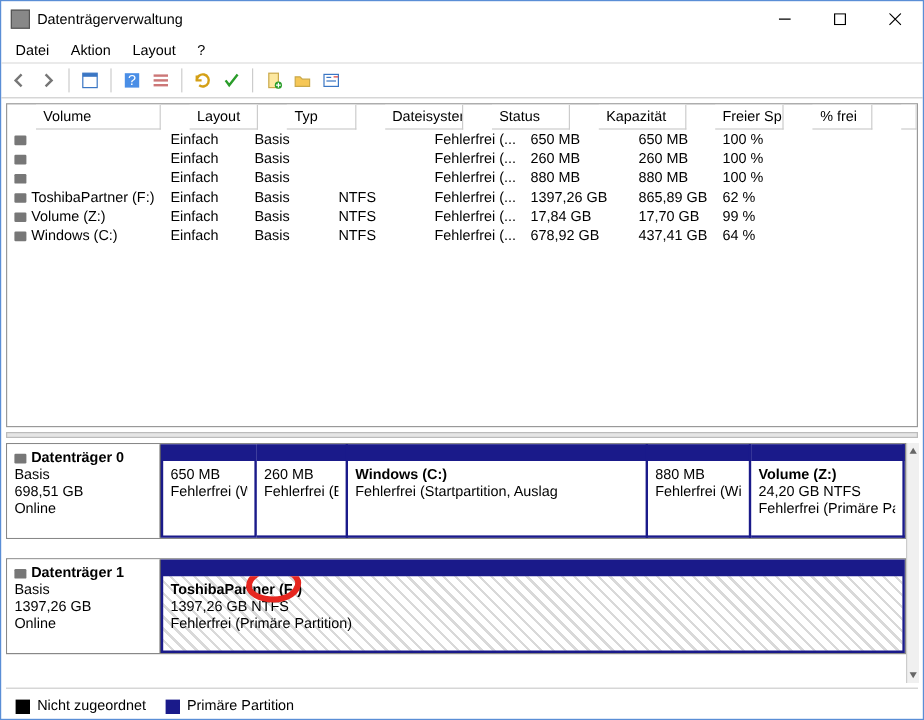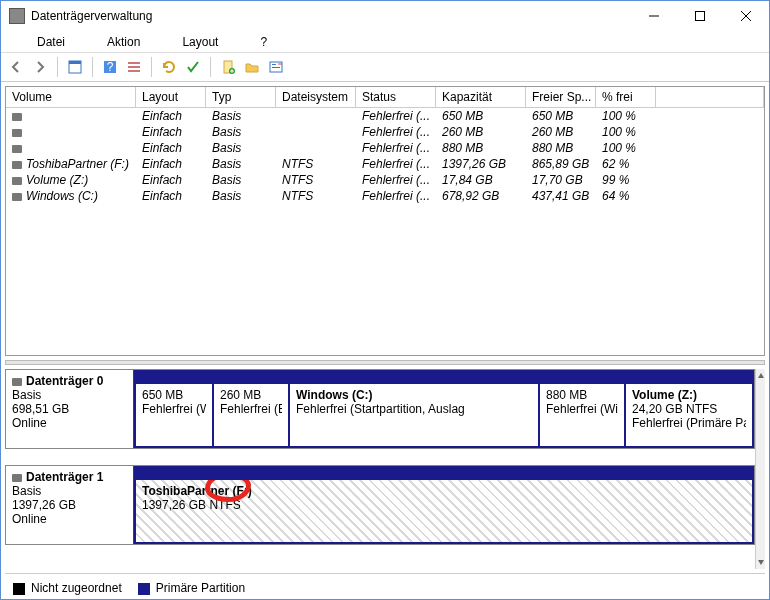--- a/index.html
+++ b/index.html
@@ -5,30 +5,30 @@
   * { box-sizing: border-box; font-family: "Segoe UI", Tahoma, sans-serif; font-size: 12px; }
   body { margin: 0; background: #f0f0f0; padding:0; }
   .window { width: 770px; height: 600px; background: #fff; border: 1px solid #5a8ed6; display: flex; flex-direction: column; }
   .titlebar { height: 30px; display: flex; align-items: center; padding: 0 0 0 8px; }
   .titlebar .ico { width:16px; height:16px; background:#888; margin-right:6px; display:inline-block; border:1px solid #555;}
   .titlebar .title { flex:1; font-size:12px; }
   .winbtns { display:flex; }
   .winbtn { width:46px; height:30px; display:flex; align-items:center; justify-content:center; }
   .winbtn svg { width:10px; height:10px; }
   .menubar { height:22px; display:flex; align-items:center; padding:0 4px; gap:2px; border-bottom:1px solid #ddd;}
-  .menubar span { padding:2px 8px;margin-left:24px; }
+  .menubar span { padding:2px 8px; }
   .toolbar { height:28px; display:flex; align-items:center; padding:0 4px; gap:2px;}
   .tbtn { width:22px; height:22px; border:1px solid transparent; display:flex; align-items:center; justify-content:center;}
   .sep { width:1px; height:20px; background:#ccc; margin:0 4px;}
   .content { flex:1; display:flex; flex-direction:column; border-top:1px solid #ccc; }
   
   .vol-list { flex:1; overflow:auto; border:1px solid #999; margin:4px; }
   .vol-head, .vol-row { display:flex; }
-  .vol-head > div { background:#fff; border-right:1px solid #ccc; border-bottom:1px solid #ccc; padding:3px 6px; font-weight:normal; white-space:nowrap; overflow:hidden; }
-  .vol-row > div { padding:1px 6px; white-space:nowrap; overflow:hidden;font-style:italic; }
+  .vol-head > div { background:#fff; border-right:1px solid #ccc; border-bottom:1px solid #ccc; padding:3px 6px; font-weight:normal; white-space:nowrap; overflow:hidden;margin-left:24px; }
+  .vol-row > div { padding:1px 6px; white-space:nowrap; overflow:hidden; }
   .c0{width:130px} .c1{width:70px} .c2{width:70px} .c3{width:80px} .c4{width:80px}
   .c5{width:90px} .c6{width:70px} .c7{width:60px} .c8{flex:1}
   .diskicon{ display:inline-block; width:10px; height:8px; background:#777; vertical-align:middle; margin-right:4px; border-radius:1px;}
   
   .splitter { height:5px; background:#e5e5e5; margin:0 4px; border:1px solid #bbb; cursor:row-resize;}
   
   .disk-pane { height:200px; overflow:auto; margin:4px; display:flex;}
   .disk-inner{ flex:1; }
   .scrollstub{ width:17px; background:#f0f0f0; border-left:1px solid #ccc; display:flex; flex-direction:column; align-items:center; justify-content:space-between; padding:2px 0;}
   .disk-block { border:1px solid #888; margin-bottom:16px; display:flex; height:80px;}
@@ -263,20 +263,21 @@
                 <div class="pinfo">Fehlerfrei (Primäre Part</div>
               </div>
             </div>
           </div>
           <div class="disk-block">
             <div class="disk-label"><span class="diskicon"></span><span class="name">Datenträger 1</span><br>Basis<br>1397,26 GB<br>Online</div>
             <div class="disk-parts">
               <div class="part hatched" style="width: 600px; flex: 1 1 0%;">
                 <div class="pname">ToshibaPartner  (F:)</div>
                 <div class="pinfo">1397,26 GB NTFS</div>
+                <div class="pinfo">Fehlerfrei (Primäre Partition)</div>
                 <div class="red-circ" style="left: 69px; top: -8px;"></div>
               </div>
             </div>
           </div>
         </div>
       <div class="scrollstub">
         <svg width="10" height="10">
             <path d="M5 2l3 5H2z" fill="#666"></path>
           </svg>
         <svg width="10" height="10">

